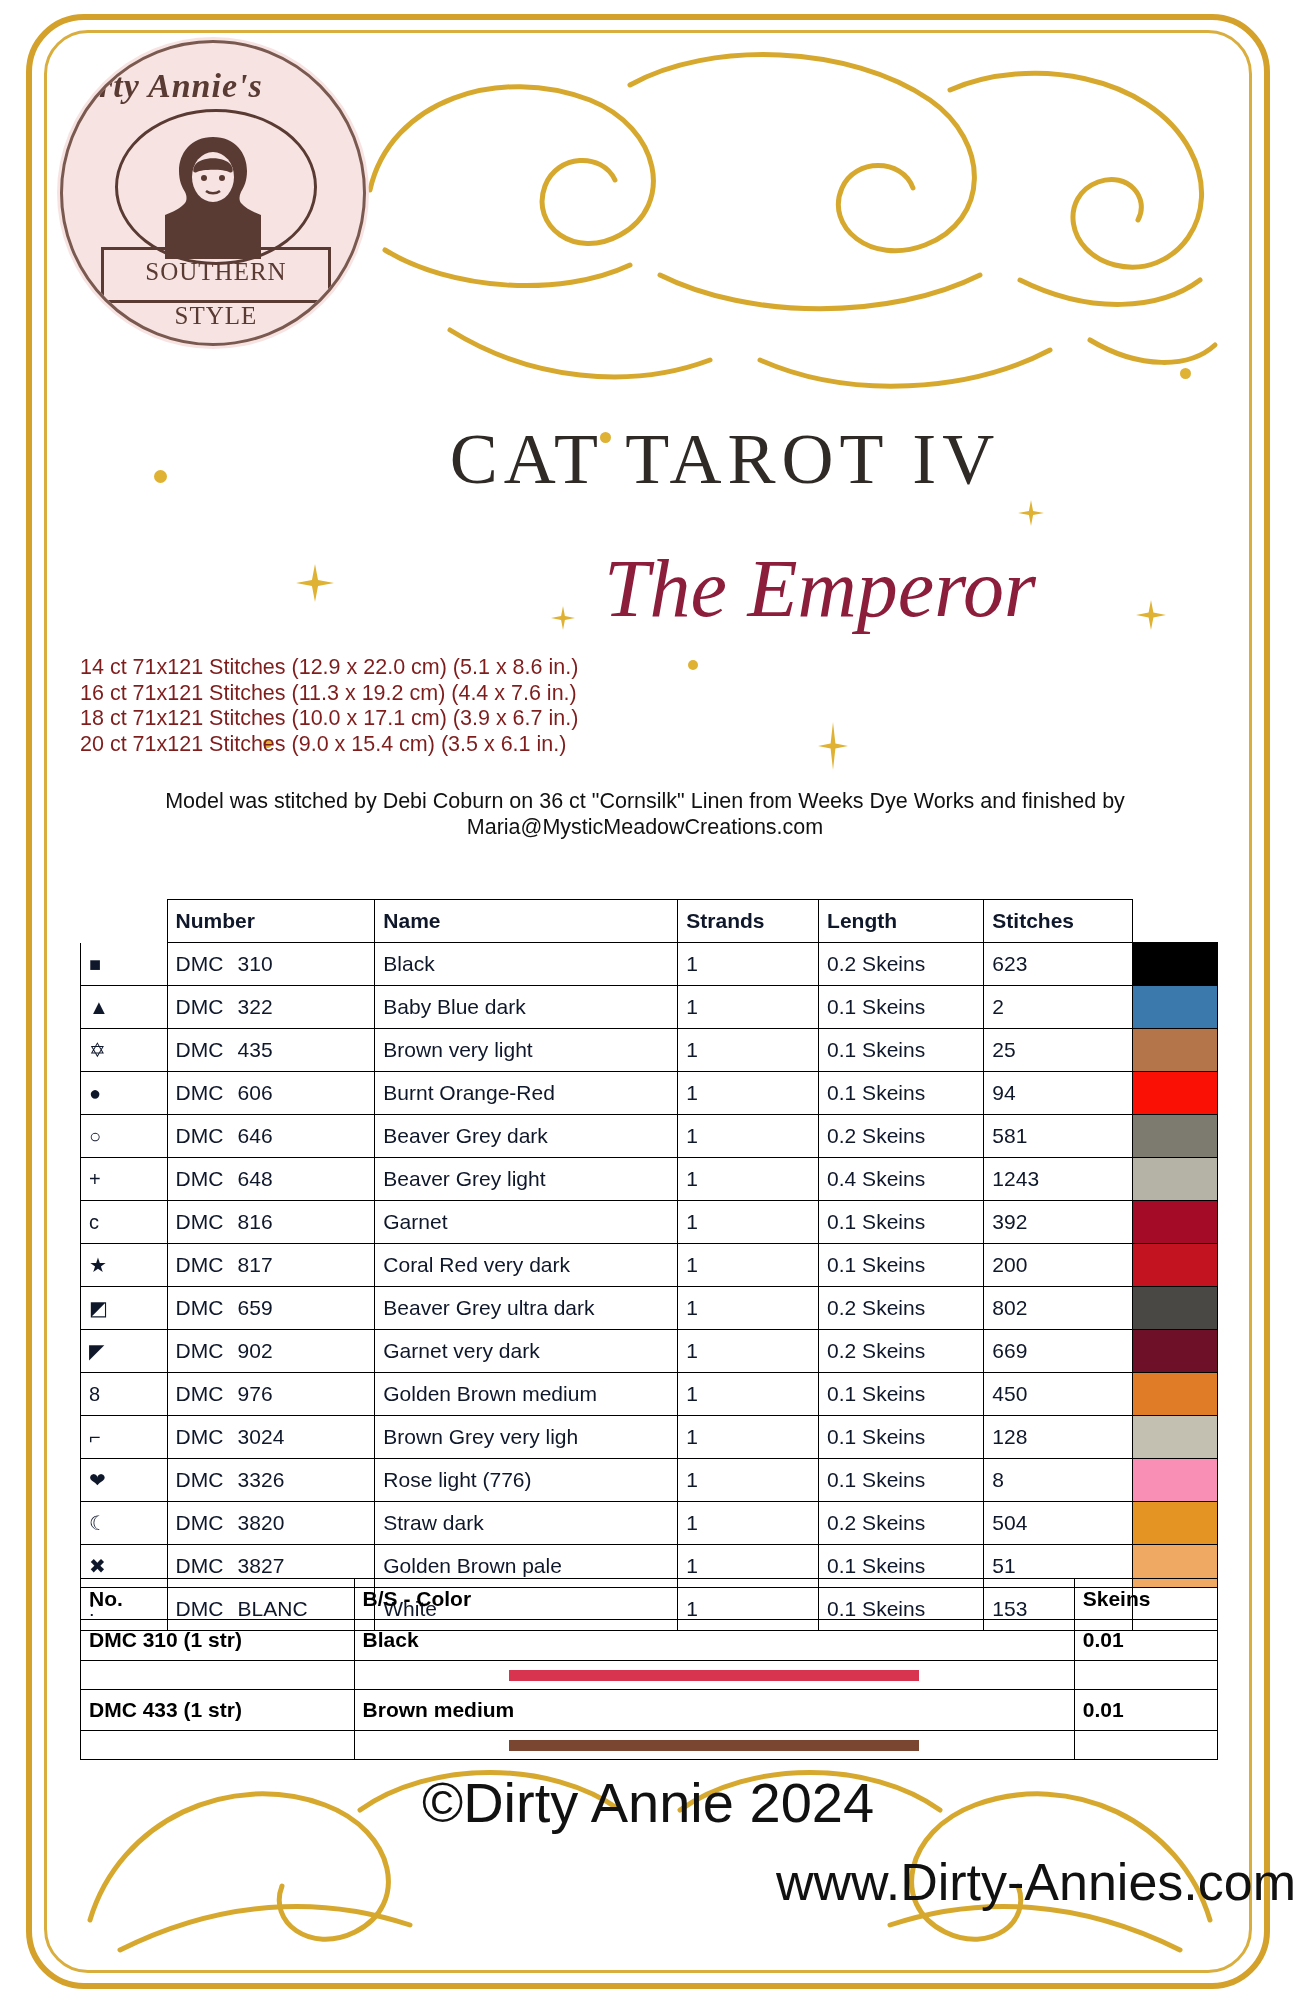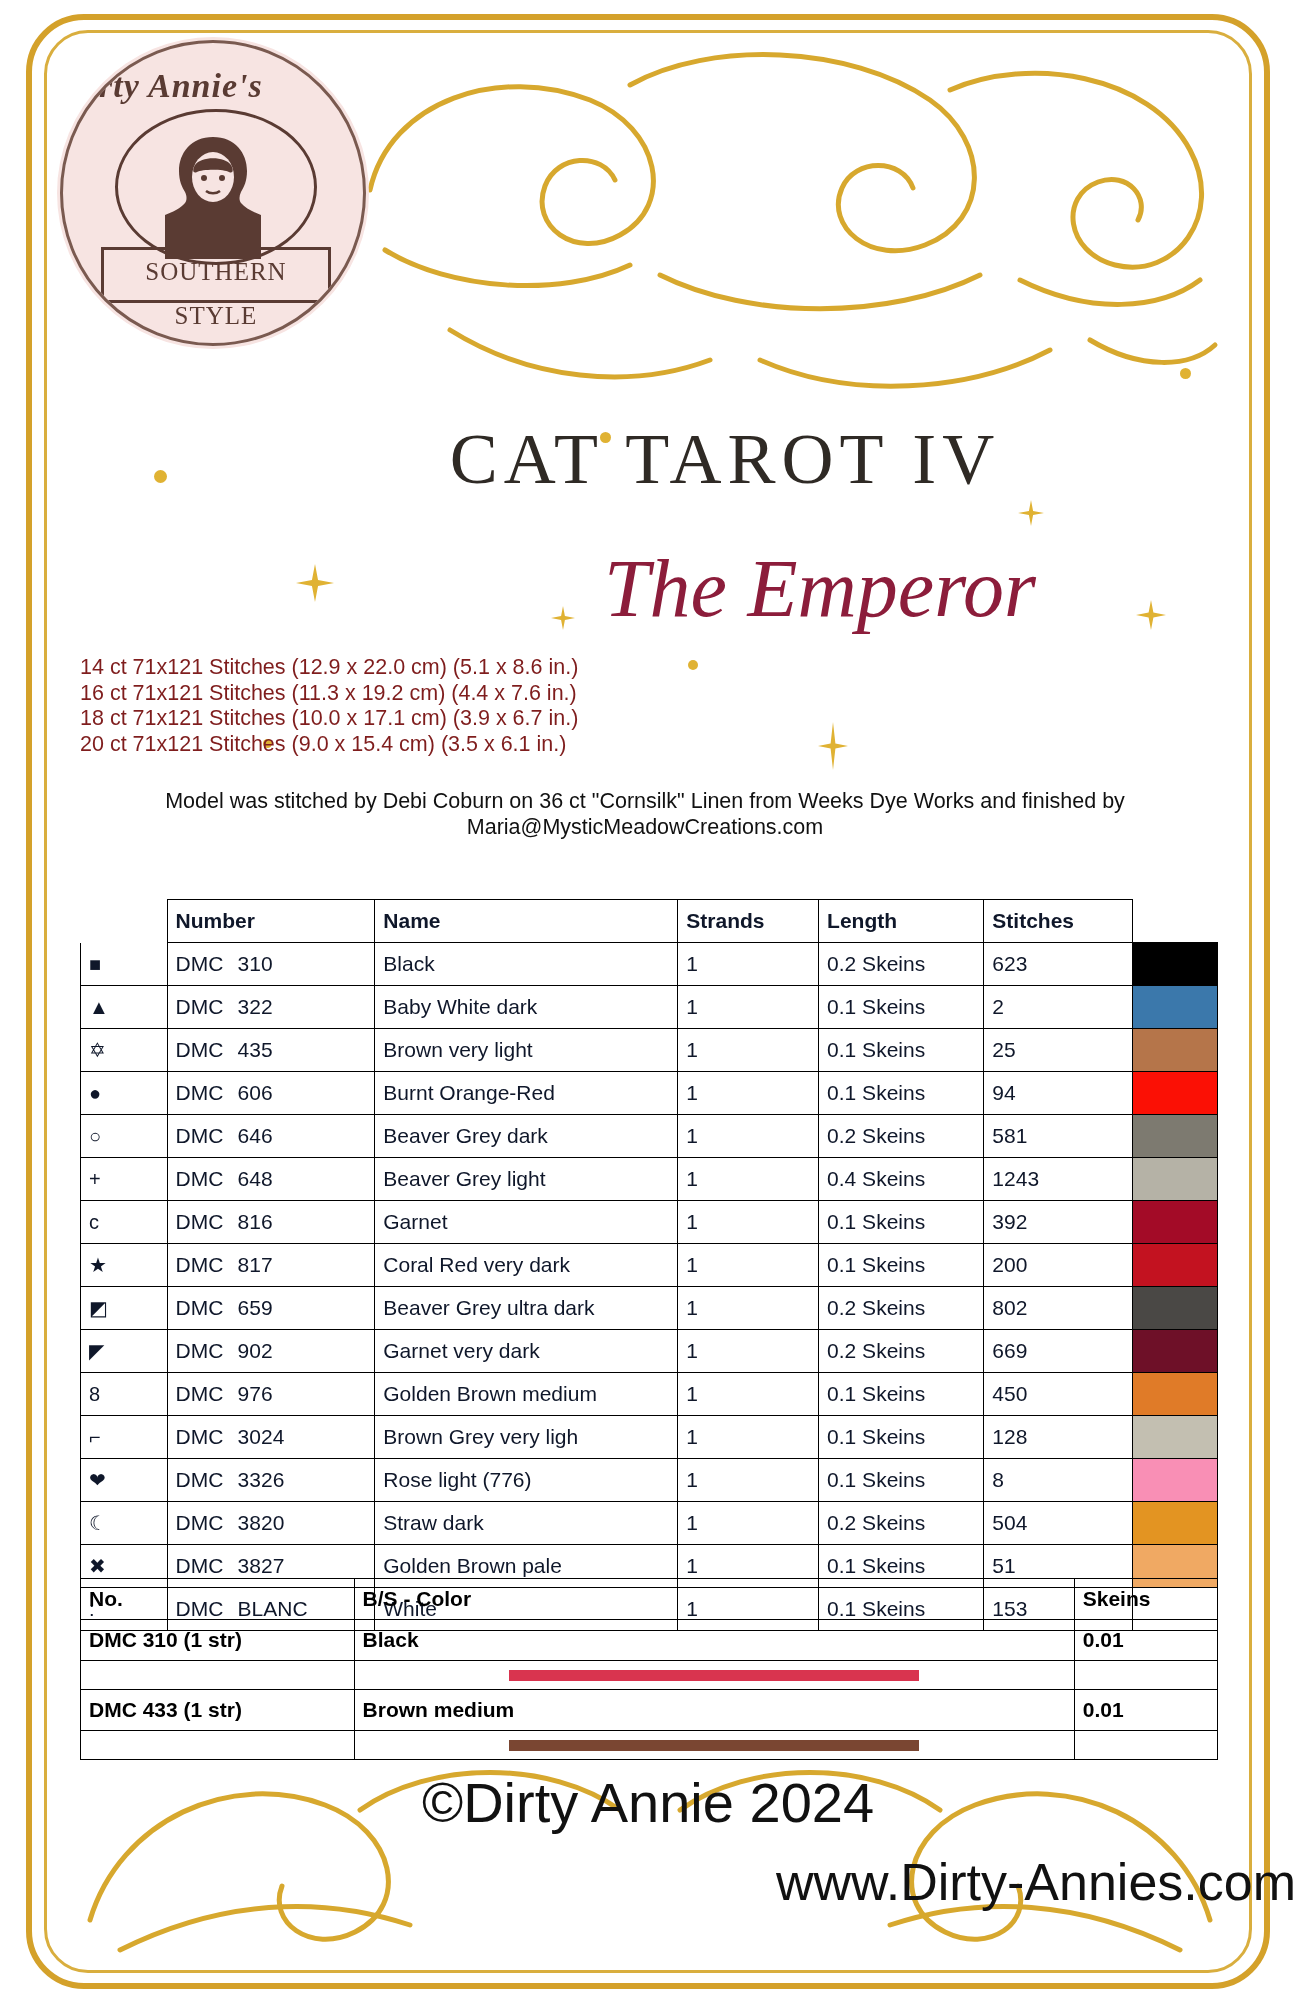--- a/index.html
+++ b/index.html
@@ -345,21 +345,21 @@
         <td class="c-str">1</td>
         <td class="c-len">0.2 Skeins</td>
         <td class="c-sti">623</td>
         <td class="c-swatch">
             <div class="swatch-box" style="background-color: rgb(0, 0, 0);"></div>
           </td>
       </tr>
       <tr>
         <td class="c-sym"><span class="sym">▲</span></td>
         <td class="c-num"><span class="dmc-label">DMC</span><span class="dmc-num">322</span></td>
-        <td class="c-name">Baby White dark</td>
+        <td class="c-name">Baby Blue dark</td>
         <td class="c-str">1</td>
         <td class="c-len">0.1 Skeins</td>
         <td class="c-sti">2</td>
         <td class="c-swatch">
             <div class="swatch-box" style="background-color: rgb(59, 120, 171);"></div>
           </td>
       </tr>
       <tr>
         <td class="c-sym"><span class="sym">✡</span></td>
         <td class="c-num"><span class="dmc-label">DMC</span><span class="dmc-num">435</span></td>

